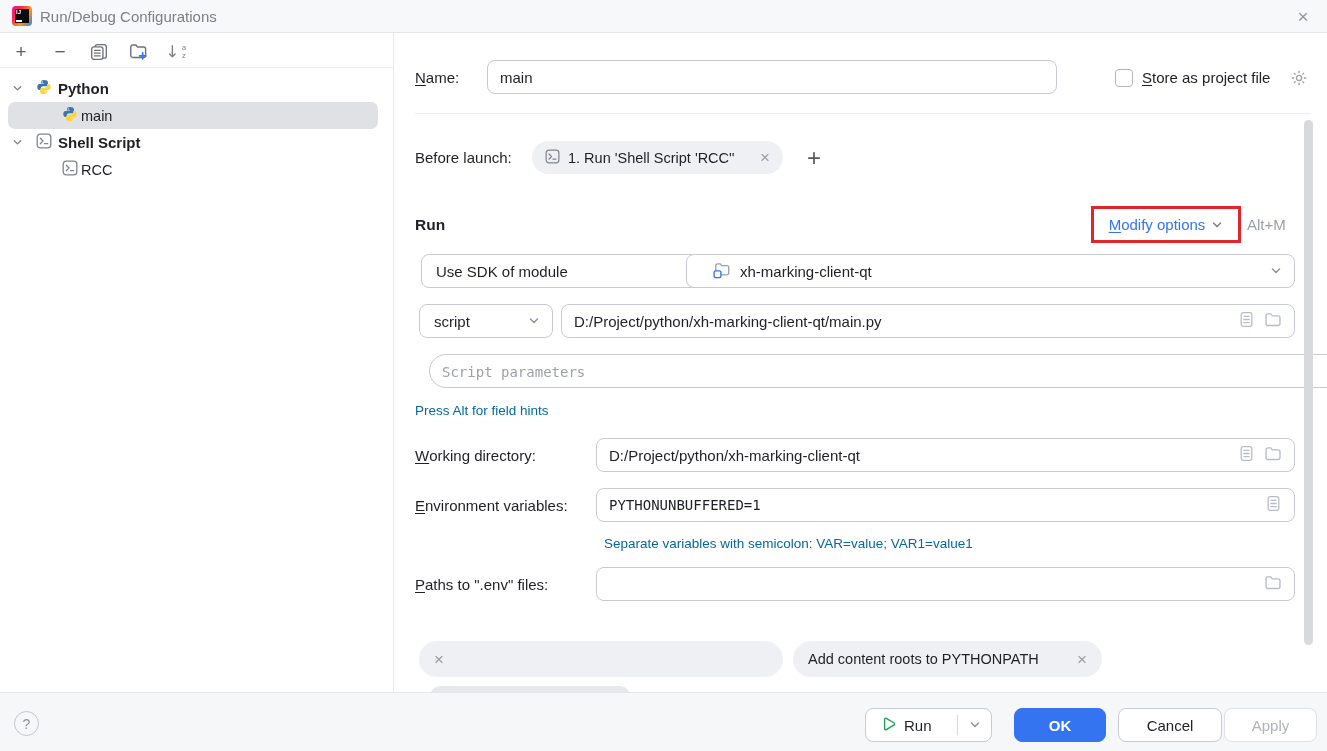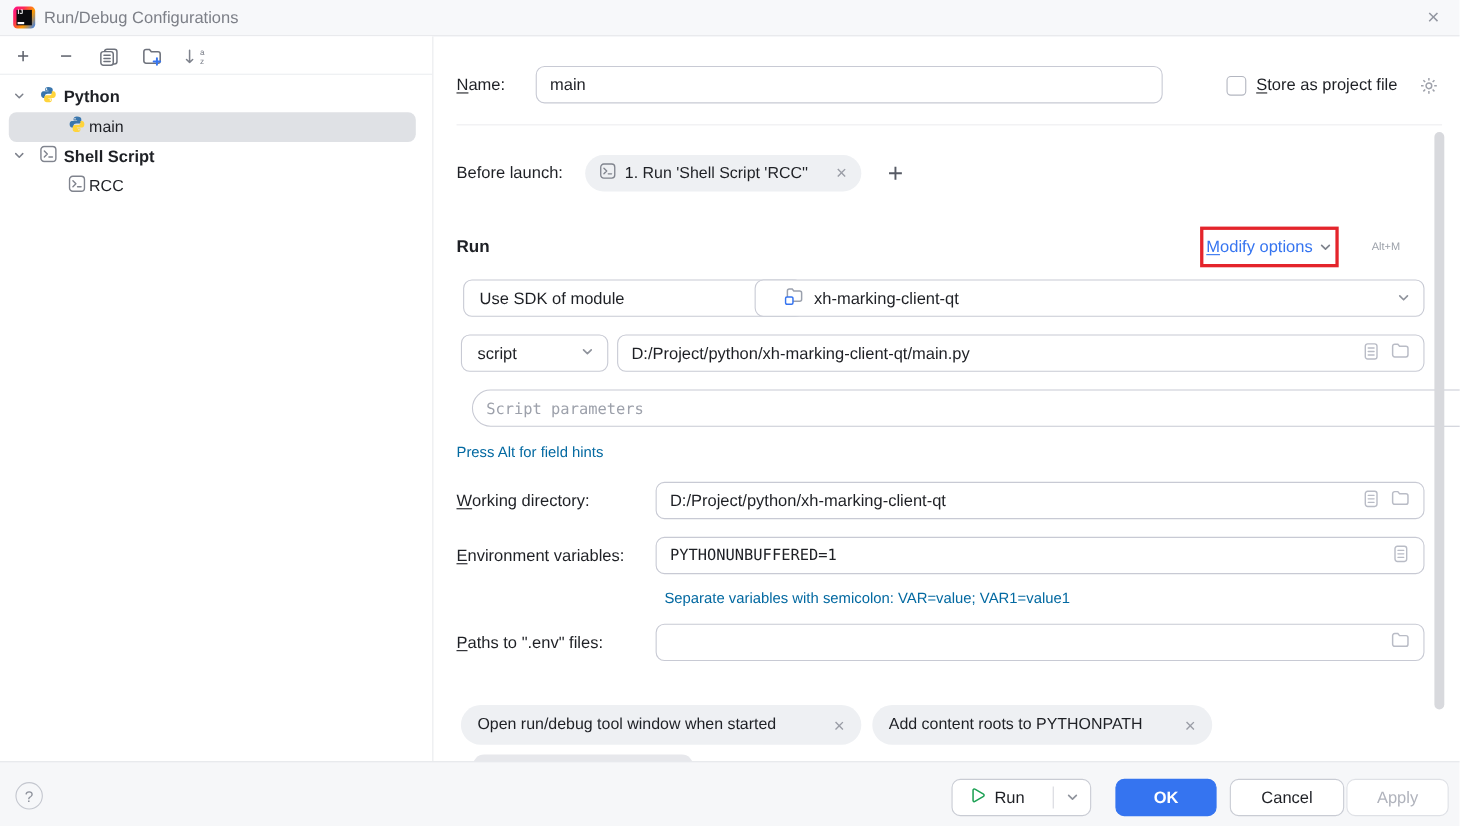--- a/index.html
+++ b/index.html
@@ -74,25 +74,25 @@
   .tag .x, .chip .x { color:#9a9da6; font-size:17px; line-height:1; cursor:pointer; }
   .chip { position:absolute; left:532px; top:141px; width:251px; height:33px; background:#eef0f3; border-radius:17px;
     display:flex; align-items:center; padding:0 13px; font-size:14.5px; gap:8px; }
   .plus-task { position:absolute; left:799px; top:141px; width:30px; height:33px; display:flex; align-items:center;
     justify-content:center; font-size:24px; font-weight:300; color:#565a64; cursor:pointer; }
   .partial-tag { position:absolute; left:430px; top:686px; width:200px; height:12px; background:#e7e8ec;
     border-radius:10px 10px 0 0; }
 
   .section-title { position:absolute; left:415px; top:208px; height:34px; display:flex; align-items:center;
     font-size:15.5px; font-weight:bold; }
-  .annotation-box { position:absolute; left:1091px; top:206px; width:126px; height:37px; border:3px solid #e4242b;
+  .annotation-box { position:absolute; left:1091px; top:206px; width:150px; height:37px; border:3px solid #e4242b;
     display:flex; align-items:center; justify-content:center; gap:6px; }
   .modify-link { color:#3574f0; font-size:15px; cursor:pointer; }
   .shortcut { position:absolute; left:1247px; top:206px; height:37px; display:flex; align-items:center;
-    font-size:10px; color:#9ba0a9; }
+    font-size:15px; color:#9ba0a9; }
 
   .checkbox { position:absolute; left:1115px; top:69px; width:18px; height:18px; border:1.5px solid #b3b6c0;
     border-radius:4px; background:#fff; cursor:pointer; }
   .store-label { position:absolute; left:1142px; top:60px; height:34px; display:flex; align-items:center; font-size:15px; }
   .gear { position:absolute; left:1290px; top:69px; }
 
   .scrollbar { position:absolute; left:1304px; top:120px; width:9px; height:525px; background:#d8d9dd; border-radius:4.5px; }
 
   .term-ic { flex:none; }
 </style>
@@ -335,21 +335,20 @@
   <span class="icons">
     <span>
       <svg width="18" height="18" viewBox="0 0 16 16" fill="none" stroke="#b9bcc6" stroke-width="1.2">
         <path d="M1.8 4.3c0-.9.7-1.7 1.7-1.7h2.5l1.4 1.7h5.1c.9 0 1.7.8 1.7 1.7v5.2c0 .9-.8 1.7-1.7 1.7H3.5c-1 0-1.7-.8-1.7-1.7z"></path>
       </svg>
     </span>
   </span>
 </div>
 
 <div class="tag" style="left:419px; top:641px; width:364px; justify-content:space-between;">
-  <span>Open run/debug tool window when started</span>
   <span class="x">×</span>
 </div>
 <div class="tag" style="left:793px; top:641px; width:309px; justify-content:space-between;">
   <span>Add content roots to PYTHONPATH</span>
   <span class="x">×</span>
 </div>
 <div class="partial-tag"></div>
 
 <div class="scrollbar"></div>
 

